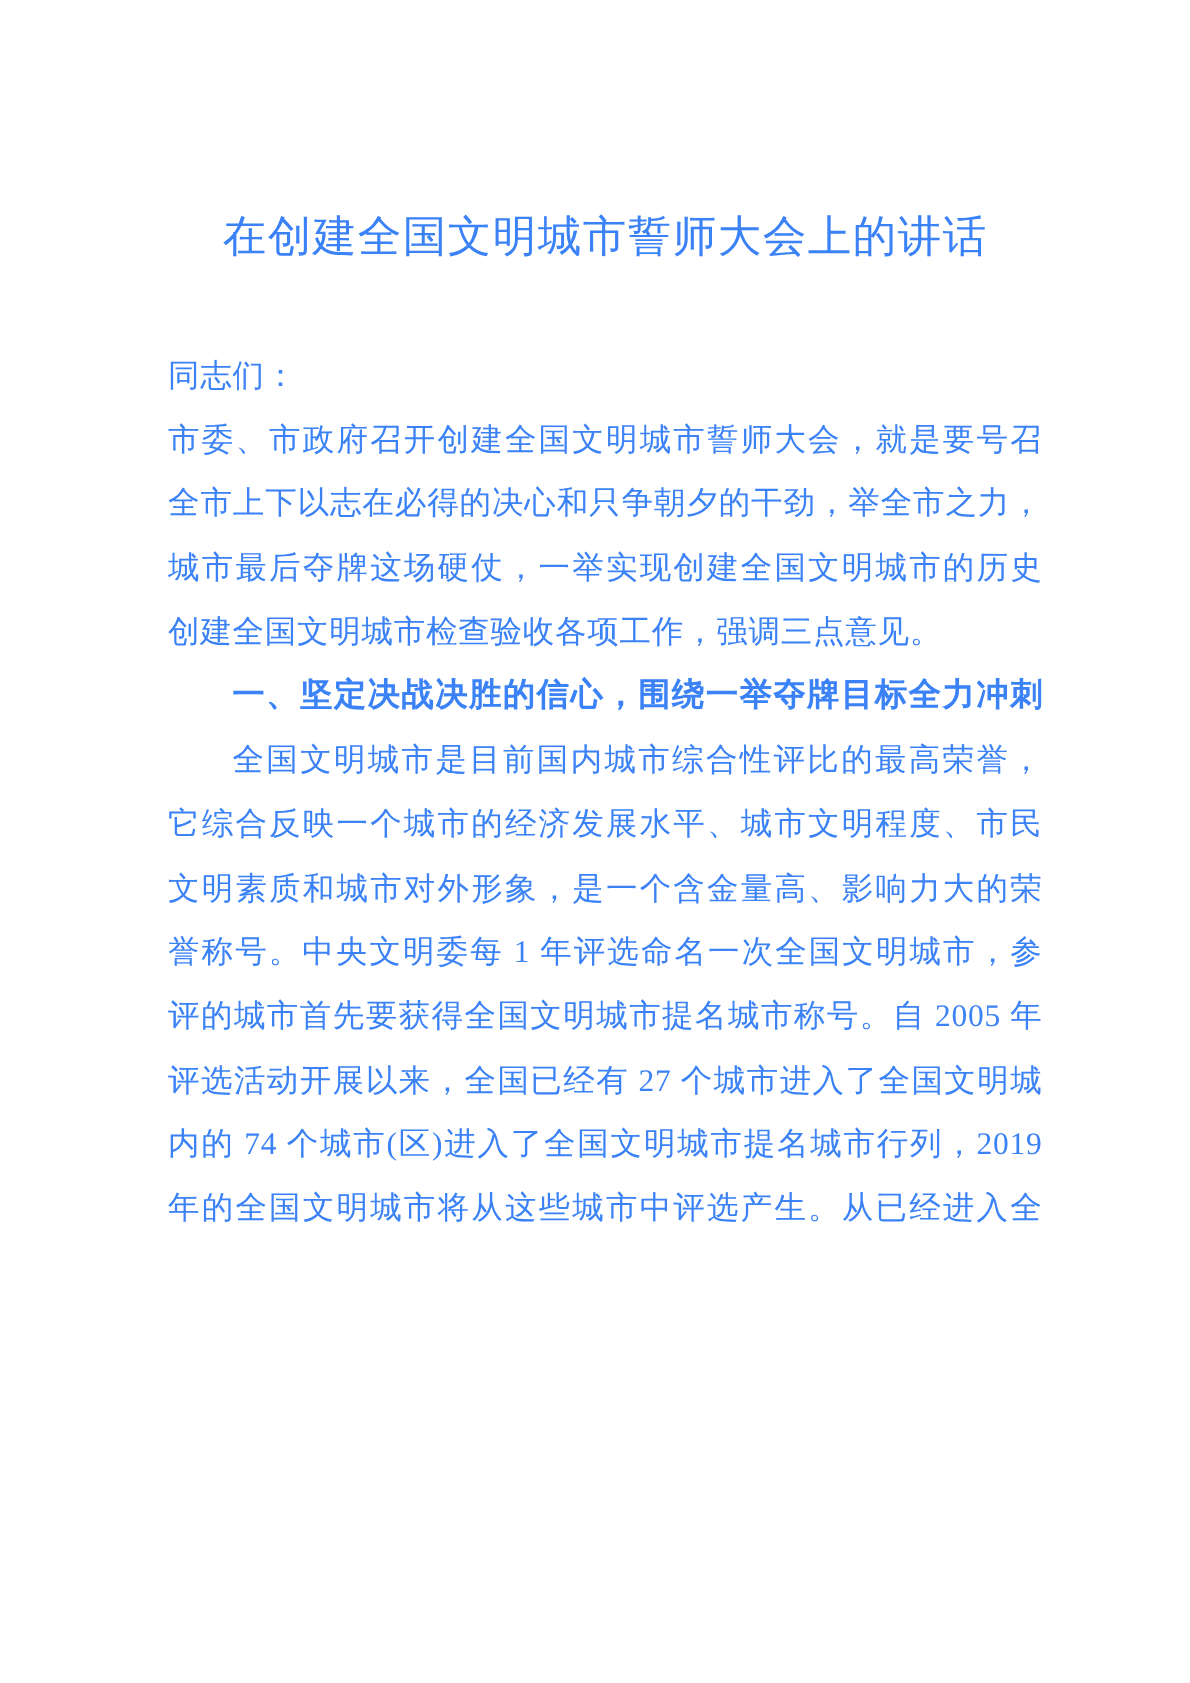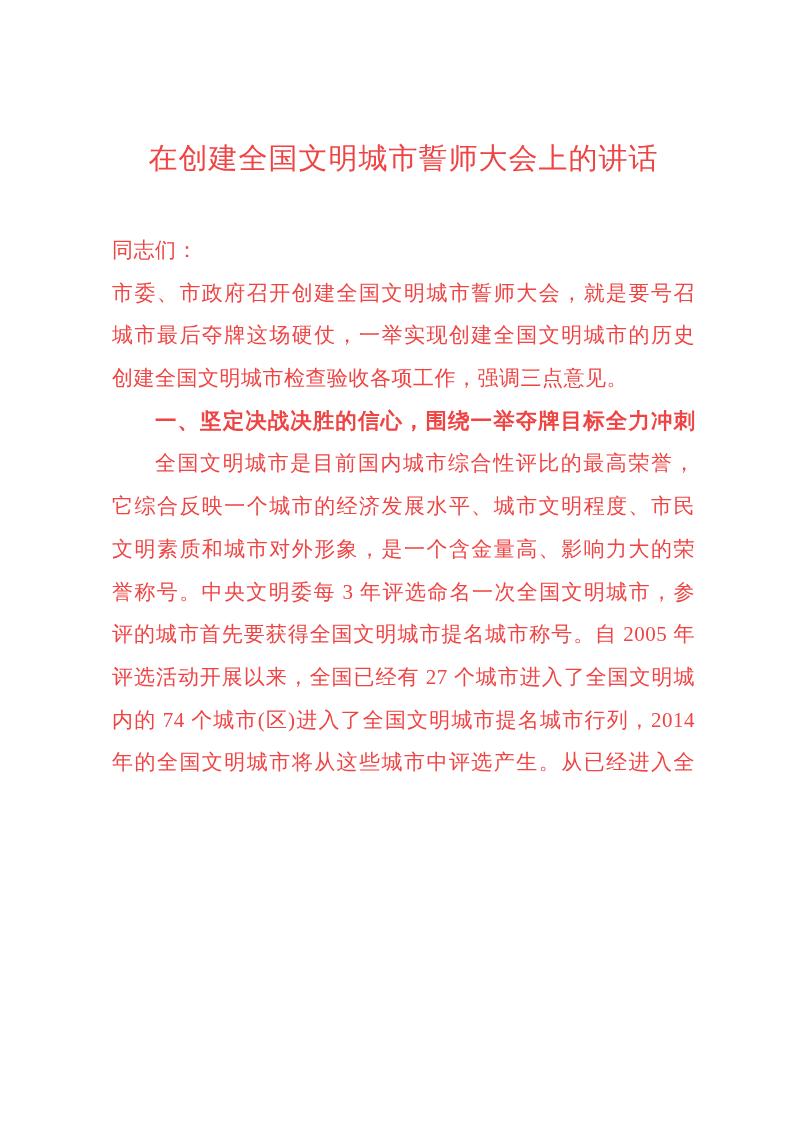--- a/index.html
+++ b/index.html
@@ -2,21 +2,21 @@
 <html><head>
 <meta charset="utf-8">
 <style>
   html, body { margin: 0; padding: 0; background: #ffffff; }
   .page {
     position: relative;
     width: 793px;
     height: 1114px;
     background: #ffffff;
     overflow: hidden;
-    color: #ef4444;
+    color: #3b82f6;
     font-family: "Liberation Serif", "DejaVu Serif", serif;
   }
   .doc-title {
     position: absolute;
     top: 136px;
     left: 112px;
     width: 583px;
     margin: 0;
     text-align: center;
     font-size: 29px;
@@ -53,25 +53,26 @@
   }
 </style>
 </head>
 <body>
 
 <div class="page">
   <h1 class="doc-title">在创建全国文明城市誓师大会上的讲话</h1>
   <div class="doc-body" id="doc-body">
       <div class="text-line">同志们：</div>
       <div class="text-line justify">市委、市政府召开创建全国文明城市誓师大会，就是要号召</div>
+      <div class="text-line justify">全市上下以志在必得的决心和只争朝夕的干劲，举全市之力，</div>
       <div class="text-line justify">城市最后夺牌这场硬仗，一举实现创建全国文明城市的历史</div>
       <div class="text-line">创建全国文明城市检查验收各项工作，强调三点意见。</div>
       <div class="text-line justify indent heading">一、坚定决战决胜的信心，围绕一举夺牌目标全力冲刺</div>
       <div class="text-line justify indent">全国文明城市是目前国内城市综合性评比的最高荣誉，</div>
       <div class="text-line justify">它综合反映一个城市的经济发展水平、城市文明程度、市民</div>
       <div class="text-line justify">文明素质和城市对外形象，是一个含金量高、影响力大的荣</div>
-      <div class="text-line justify">誉称号。中央文明委每 3 年评选命名一次全国文明城市，参</div>
+      <div class="text-line justify">誉称号。中央文明委每 1 年评选命名一次全国文明城市，参</div>
       <div class="text-line justify">评的城市首先要获得全国文明城市提名城市称号。自 2005 年</div>
       <div class="text-line justify">评选活动开展以来，全国已经有 27 个城市进入了全国文明城</div>
-      <div class="text-line justify">内的 74 个城市(区)进入了全国文明城市提名城市行列，2014</div>
+      <div class="text-line justify">内的 74 个城市(区)进入了全国文明城市提名城市行列，2019</div>
       <div class="text-line justify">年的全国文明城市将从这些城市中评选产生。从已经进入全</div>
     </div>
 </div>
 
 </body></html>

